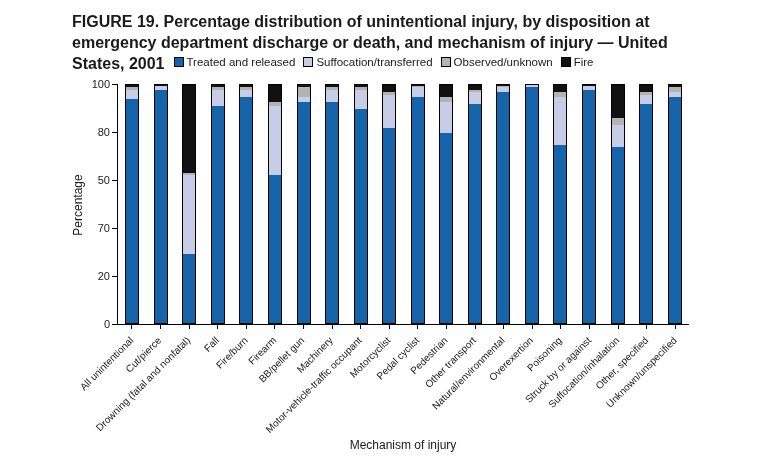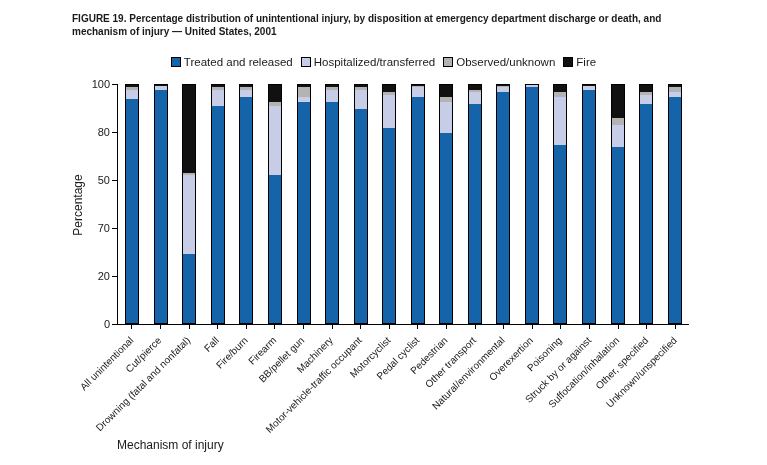--- a/index.html
+++ b/index.html
@@ -12,21 +12,21 @@
     height: 465px;
     background: #ffffff;
     overflow: hidden;
   }
 
   .fig-title {
     position: absolute;
     left: 72px;
     top: 12px;
     width: 632px;
-    font-size: 10px;
+    font-size: 16px;
     font-weight: bold;
     line-height: 1.3;
     color: #1a1a1a;
   }
 
   .legend {
     position: absolute;
     left: 0;
     top: 56px;
     width: 100%;
@@ -126,37 +126,37 @@
     font-size: 10px;
     transform: rotate(-45deg);
     transform-origin: 100% 50%;
   }
 
   .xtitle {
     position: absolute;
     left: 117px;
     top: 438px;
     width: 572px;
-    text-align: left;
+    text-align: center;
     font-size: 12px;
   }
 </style>
 </head>
 <body>
 
 <div class="figure">
 
   <div class="fig-title">FIGURE 19. Percentage distribution of unintentional injury, by disposition at emergency department discharge or death, and mechanism of injury — United States, 2001</div>
 
   <div class="legend" id="legend"><span class="legend-item">
         <span class="legend-swatch" style="background: rgb(21, 99, 168);"></span>
         <span>Treated and released</span>
       </span><span class="legend-item">
         <span class="legend-swatch" style="background: rgb(199, 205, 230);"></span>
-        <span>Hospitalized/transferred</span>
+        <span>Suffocation/transferred</span>
       </span><span class="legend-item">
         <span class="legend-swatch" style="background: rgb(179, 179, 179);"></span>
         <span>Observed/unknown</span>
       </span><span class="legend-item">
         <span class="legend-swatch" style="background: rgb(17, 17, 17);"></span>
         <span>Fire</span>
       </span></div>
 
   <div class="ylabel-wrap">
     <span>Percentage</span>

